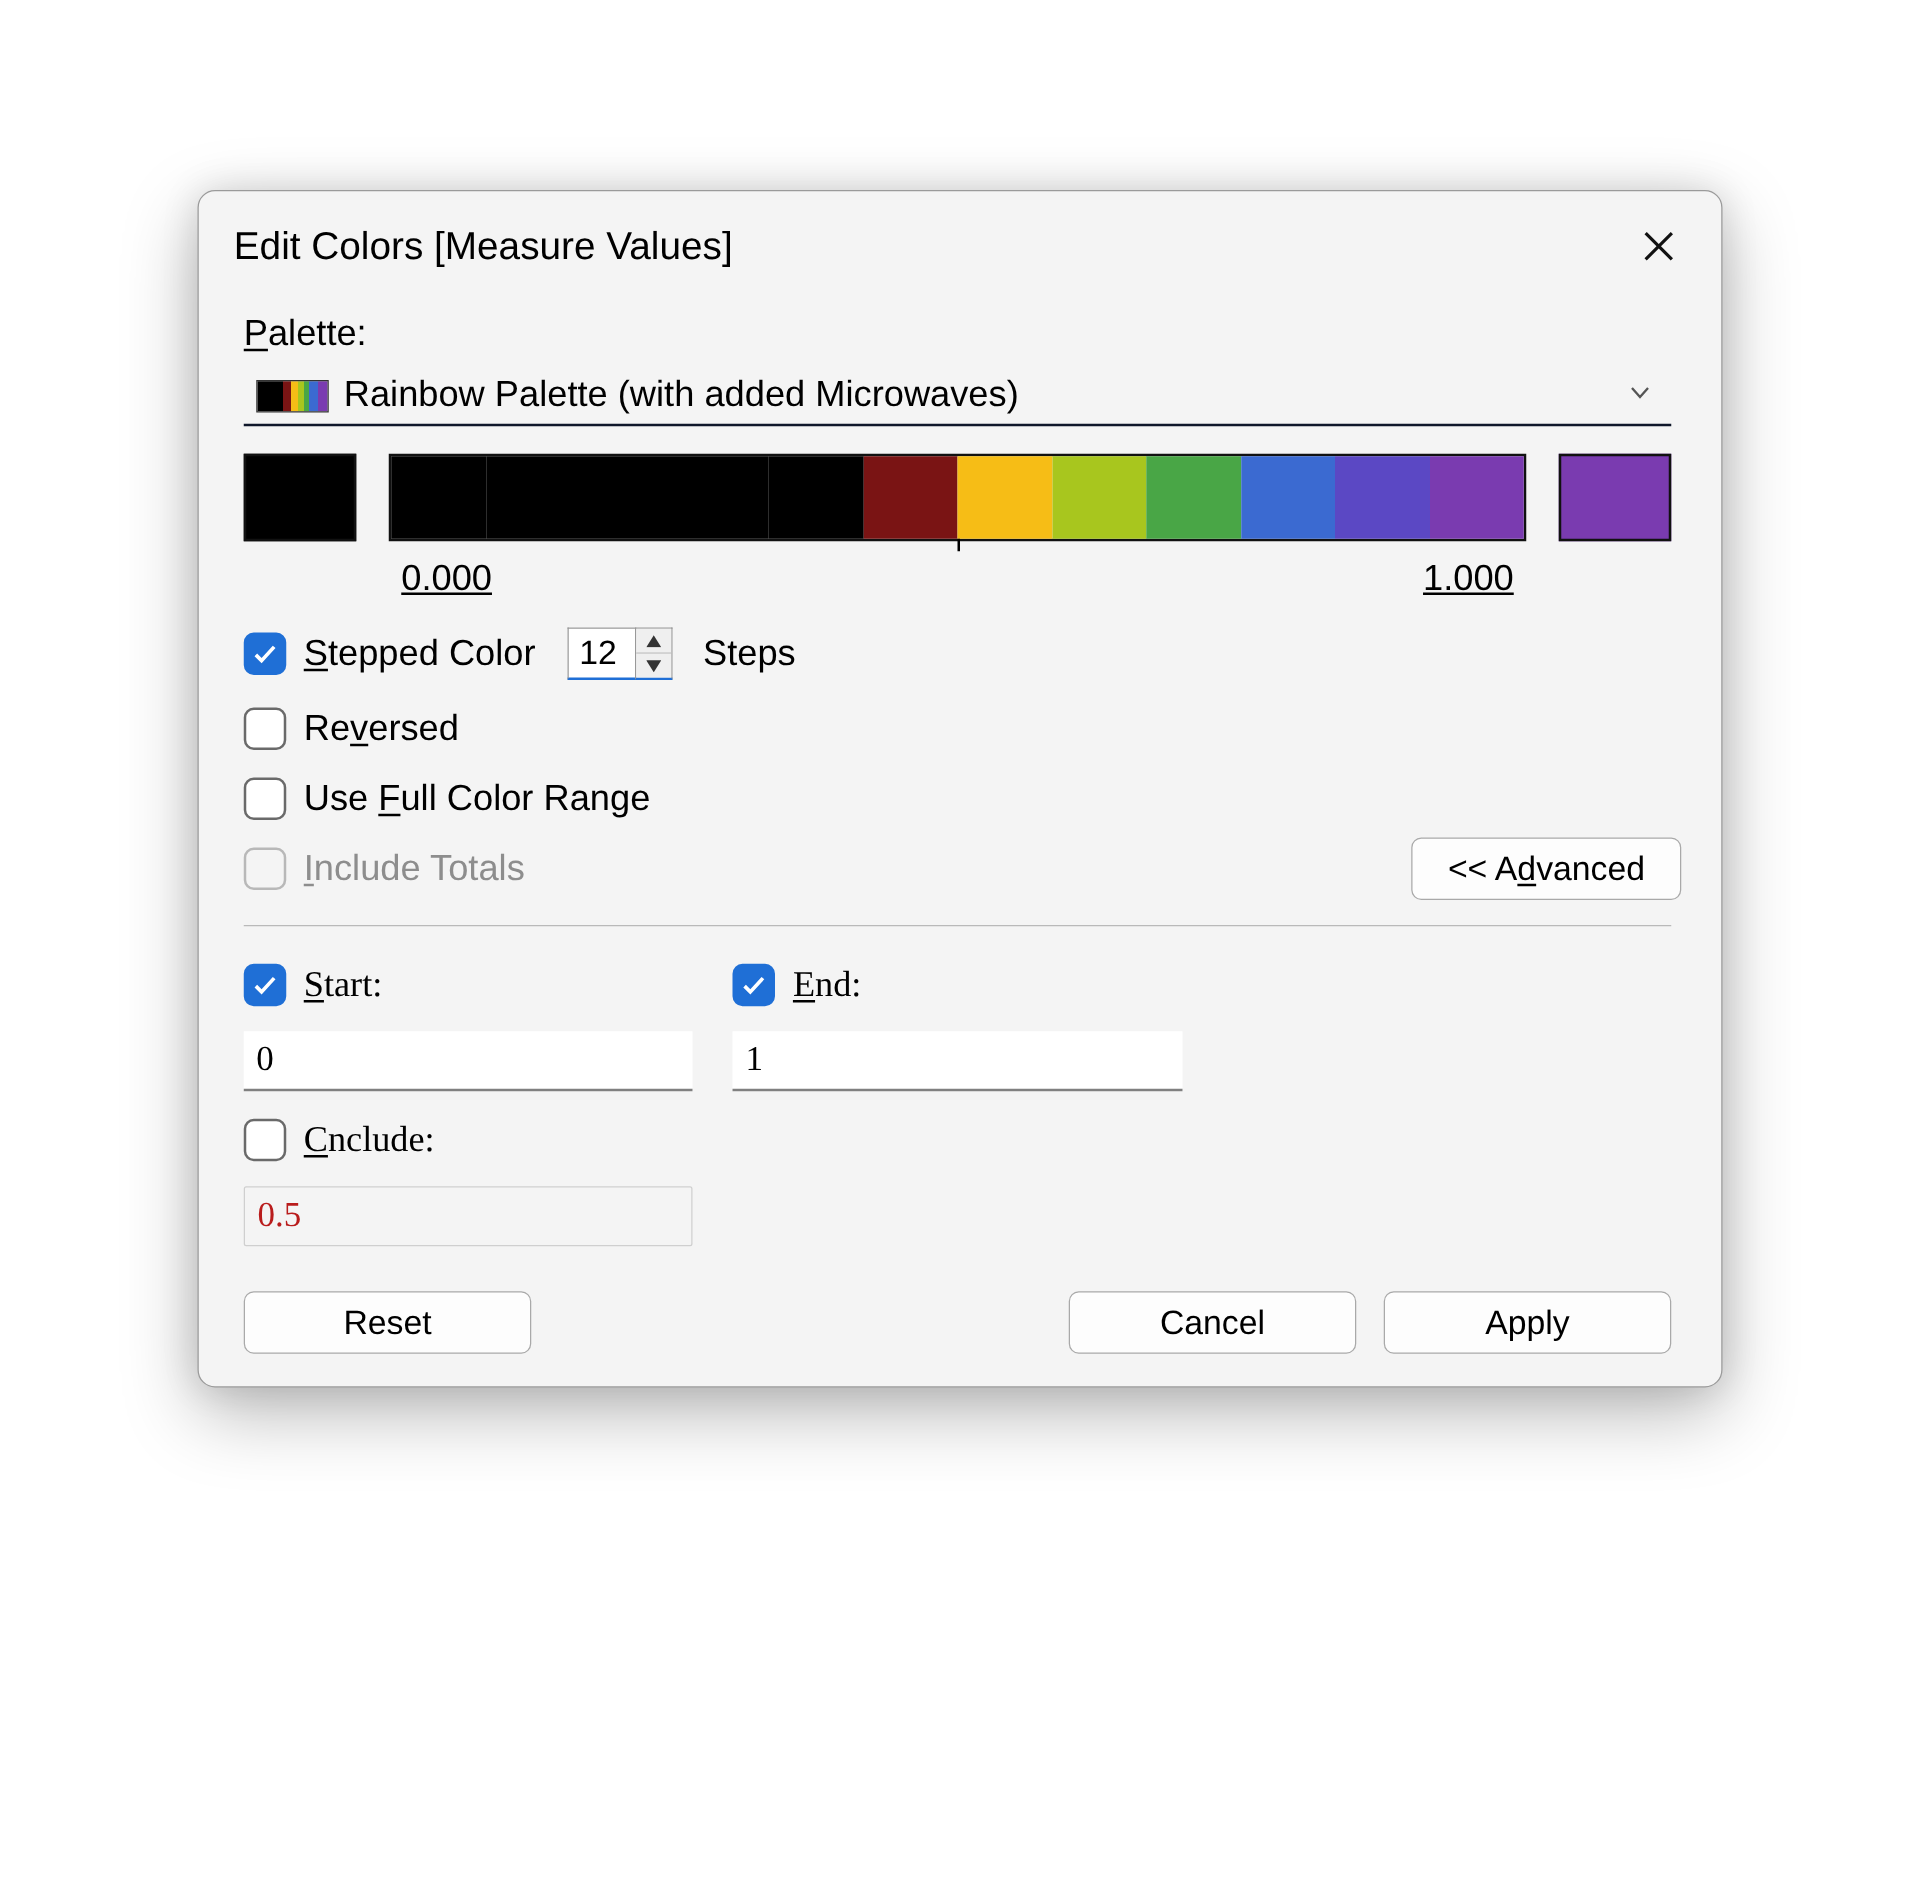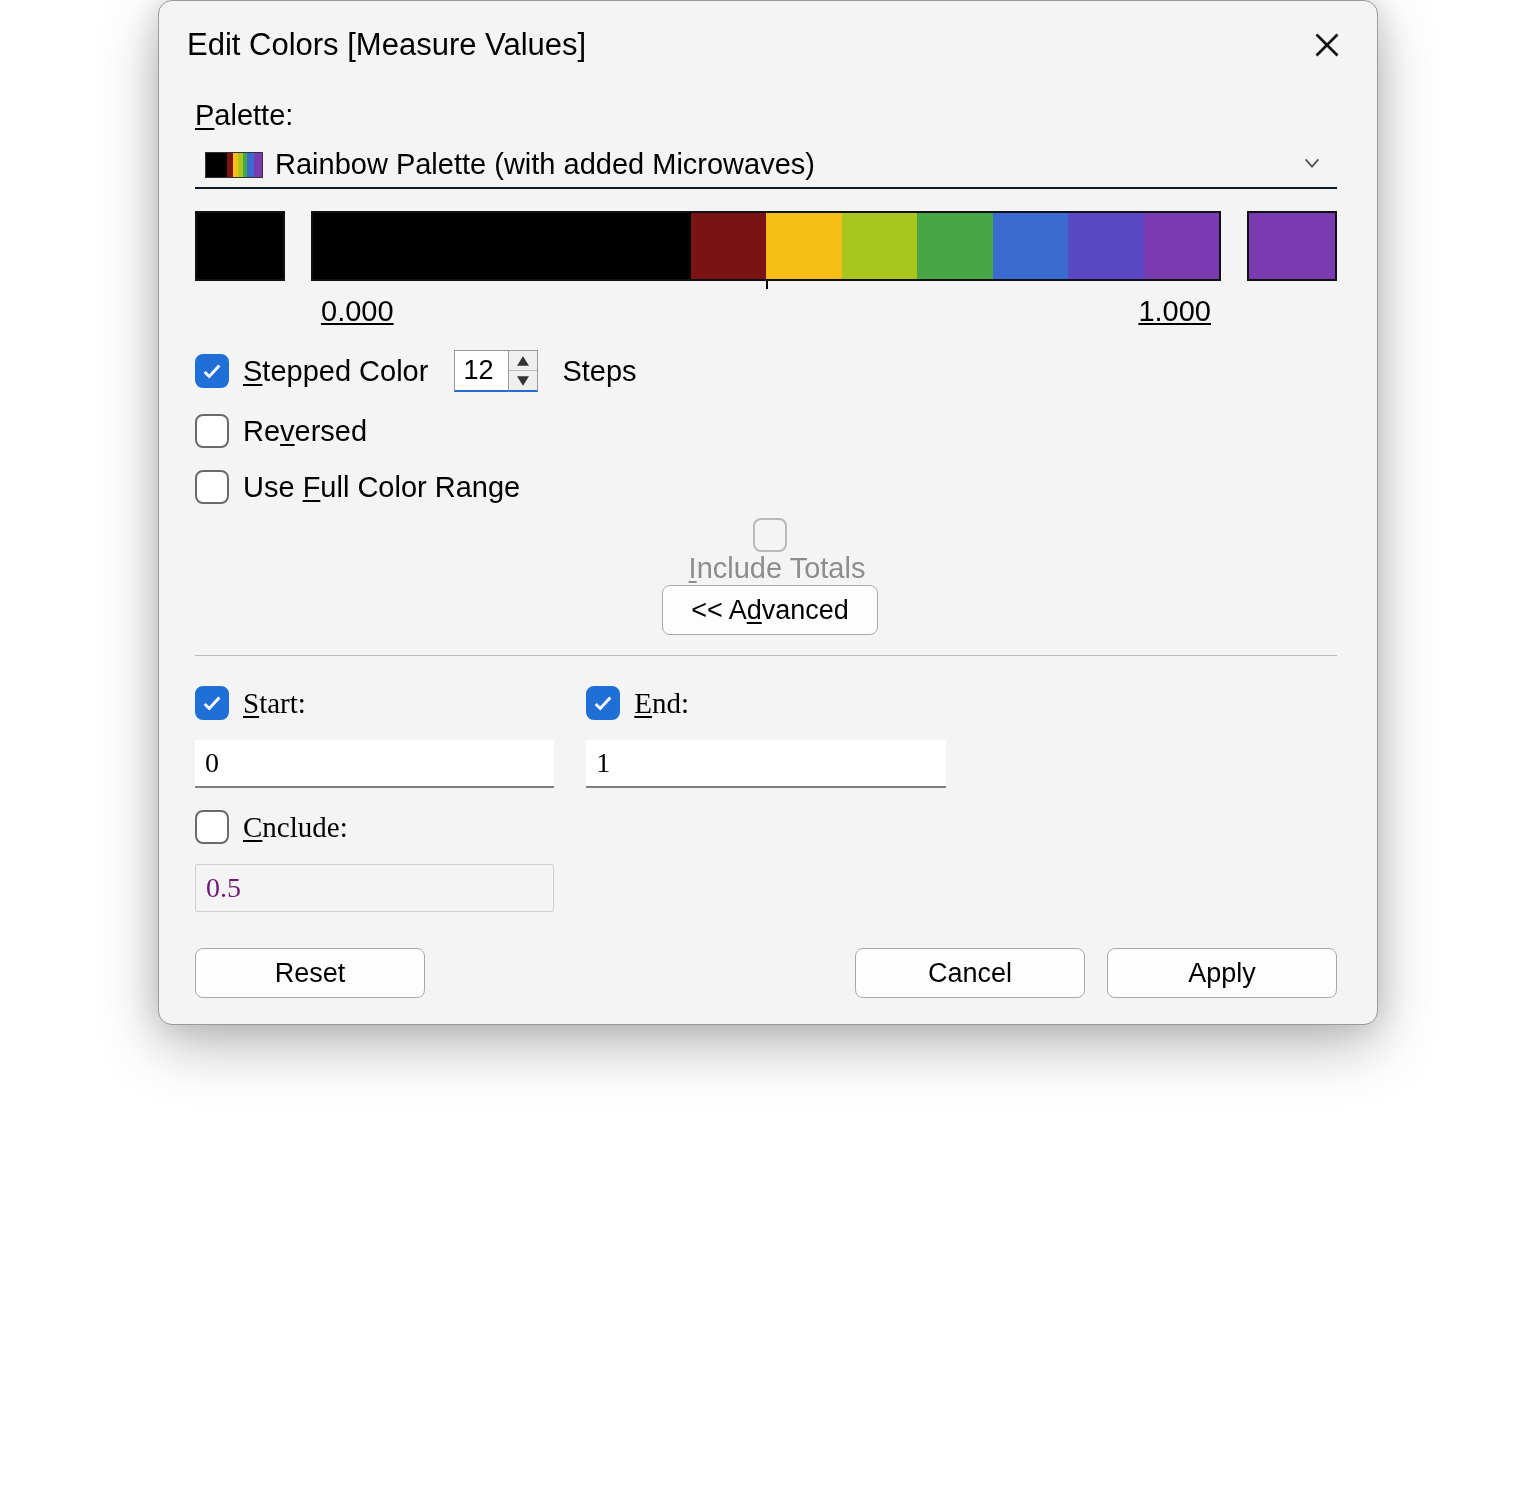--- a/index.html
+++ b/index.html
@@ -6,23 +6,23 @@
   html, body {
     margin: 0; padding: 0;
     width: 1536px; height: 1511px;
     background: #ffffff;
     font-family: "Segoe UI", Arial, sans-serif;
     font-size: 29px;
     color: #000;
   }
   .stage {
     position: relative;
-    width: 1536px; height: 1511px;
+    width: 1536px; height: 1110px;
     display: flex;
-    align-items: flex-start;
+    align-items: flex-end;
     justify-content: center;
   }
   .dialog {
     position: relative;
     width: 1220px;
     background: #f4f4f4;
     border: 1px solid #9a9a9a;
     border-radius: 14px;
     box-shadow: 0 20px 60px rgba(0,0,0,0.28), 0 0 30px rgba(0,0,0,0.12);
     padding: 0;
@@ -160,21 +160,20 @@
     border: 1.5px solid #a9a9a9;
     border-radius: 8px;
     background: #fdfdfd;
     cursor: pointer;
     font-size: 27px;
   }
   .btn.primary { border: 2px solid #0a5ec2; }
   .advanced-row {
     display: flex; align-items: center;
     margin: 14px 0 20px 8px;
-    flex-direction: column;
   }
   .advanced-row .spacer { flex: 1; }
 
   .hr { height: 1px; background: #b9b9b9; margin: 8px; }
 
   .grid2 {
     display: grid;
     grid-template-columns: 1fr 1fr 1fr;
     column-gap: 32px;
     margin: 0 8px;
@@ -188,21 +187,21 @@
     border: none;
     border-bottom: 2px solid #808080;
     background: #fff;
     font-size: 28px;
     font-family: inherit;
     padding: 0 10px;
     margin-top: 6px;
   }
   .textfield.disabled {
     background: #f4f4f4;
-    color: #701a75;
+    color: #b91c1c;
     border: 1px solid #cfcfcf;
     border-radius: 2px;
   }
 
   .footer {
     display: flex;
     gap: 22px;
     margin: 36px 8px 0 8px;
   }
   .footer .spacer { flex: 1; }

